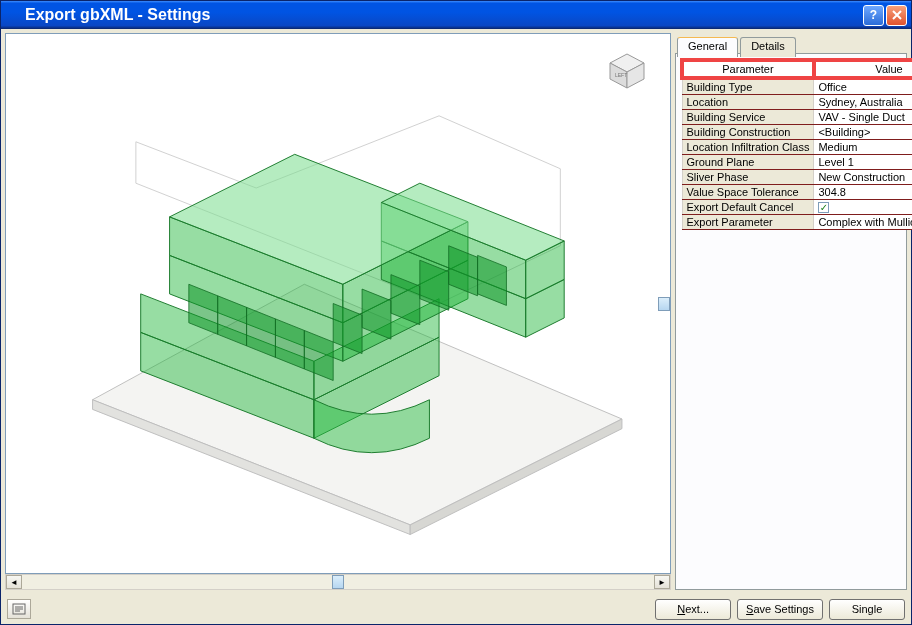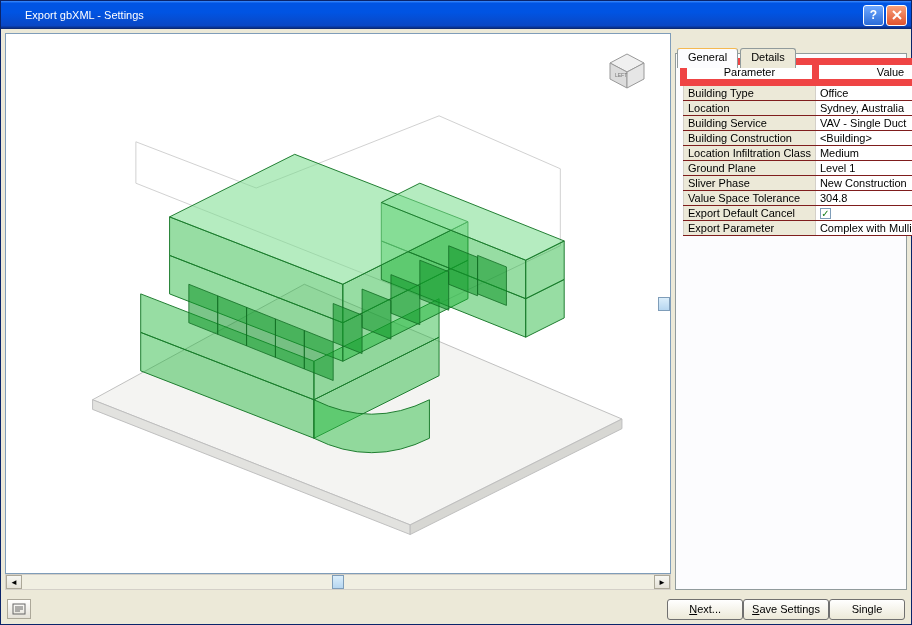--- a/index.html
+++ b/index.html
@@ -20,21 +20,21 @@
   flex-direction: column;
 }
 .titlebar {
   height: 28px;
   background: linear-gradient(to bottom, #3b8cff 0%, #0054e3 8%, #0054e3 40%, #0a47c4 88%, #0a246a 100%);
   color: #fff;
   display: flex;
   align-items: center;
   padding: 0 4px 0 8px;
 }
-.titlebar-text { flex: 1; font-weight: normal; font-size: 11px; padding-left: 16px; }
+.titlebar-text { flex: 1; font-weight: bold; font-size: 16px; padding-left: 16px; }
 .titlebar-buttons { display: flex; gap: 2px; }
 .tbtn {
   width: 21px; height: 21px;
   border: 1px solid #fff;
   border-radius: 3px;
   color: #fff;
   display: flex; align-items: center; justify-content: center;
   font-weight: bold;
   font-size: 12px;
   cursor: default;
@@ -114,40 +114,40 @@
 }
 .tab {
   padding: 2px 10px 0 10px;
   background: #ece9d8;
   border: 1px solid #919b9c;
   border-bottom: none;
   border-top-left-radius: 3px;
   border-top-right-radius: 3px;
   margin-right: 2px;
   position: relative;
-  top: 15px;
+  top: 4px;
 }
 .tab.active {
   background:#fcfcfe;
   border-top: 1px solid #f5b951;
   z-index: 2;
 }
 .tabbody {
   flex:1;
   border:1px solid #919b9c;
   background:#fcfcfe;
   padding:4px;
 }
 .props {
   border-collapse: collapse;
   width: 100%;
   font-size: 11px;
 }
 .props th {
-  border:7px solid #ef4444;
+  border:4px solid #ef4444;
   background:#fff;
   padding: 1px 4px;
   font-weight: normal;
   text-align:center;
 }
 .props td {
   border-bottom:1px solid #7f1d1d;
   border-right:1px solid #d4d0c8;
   padding: 1px 4px;
   background:#fff;
@@ -162,21 +162,21 @@
 .props .chk {
   width:11px;height:11px;border:1px solid #7f9db9;background:#fff;display:inline-block;
   line-height:9px;text-align:center;color:#1a7e1a;font-size:10px;
 }
 
 .bottombar {
   height: 30px;
   display:flex;
   align-items:center;
   padding: 0 6px;
-  gap: 0;
+  gap: 6px;
 }
 .bottombar .left { flex:1; display:flex; }
 .icon-btn {
   width:24px;height:20px;border:1px solid #aca899;background:linear-gradient(#fff,#e5e2d8);
   display:flex;align-items:center;justify-content:center;
 }
 .btn {
   min-width: 76px;
   height: 21px;
   padding: 0 8px;

